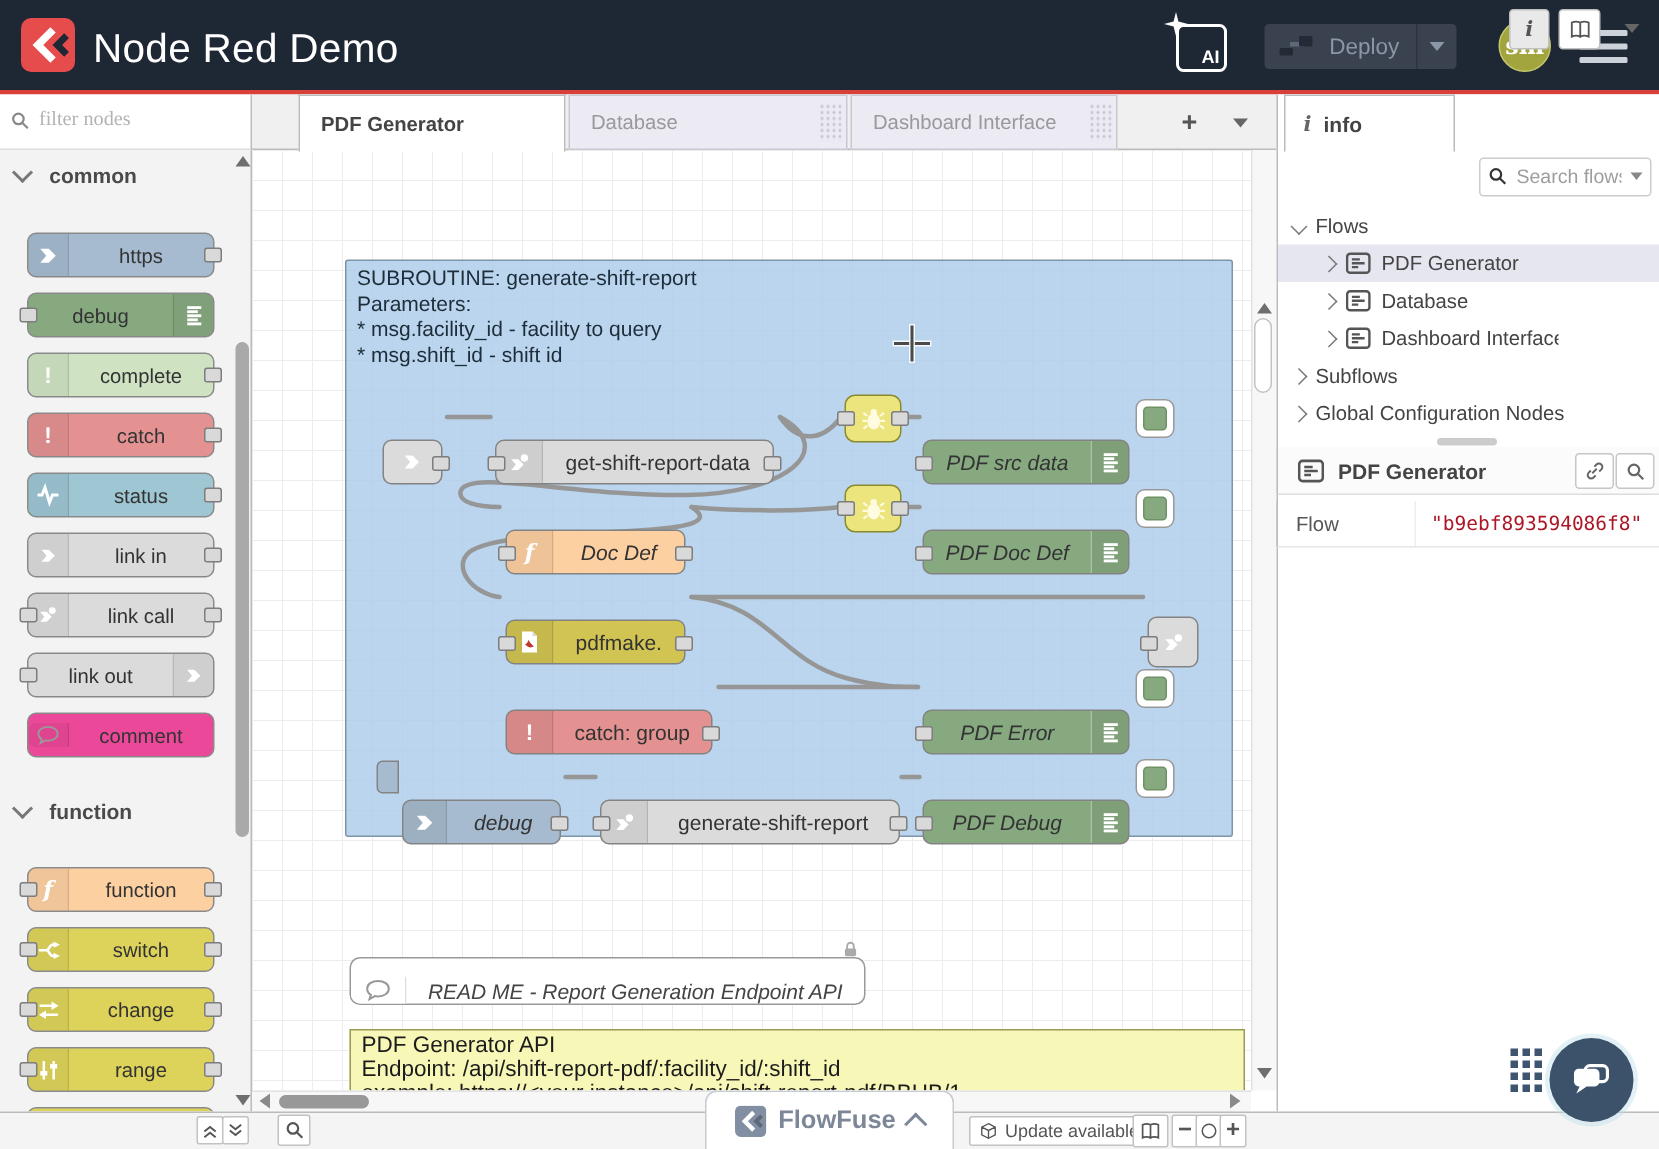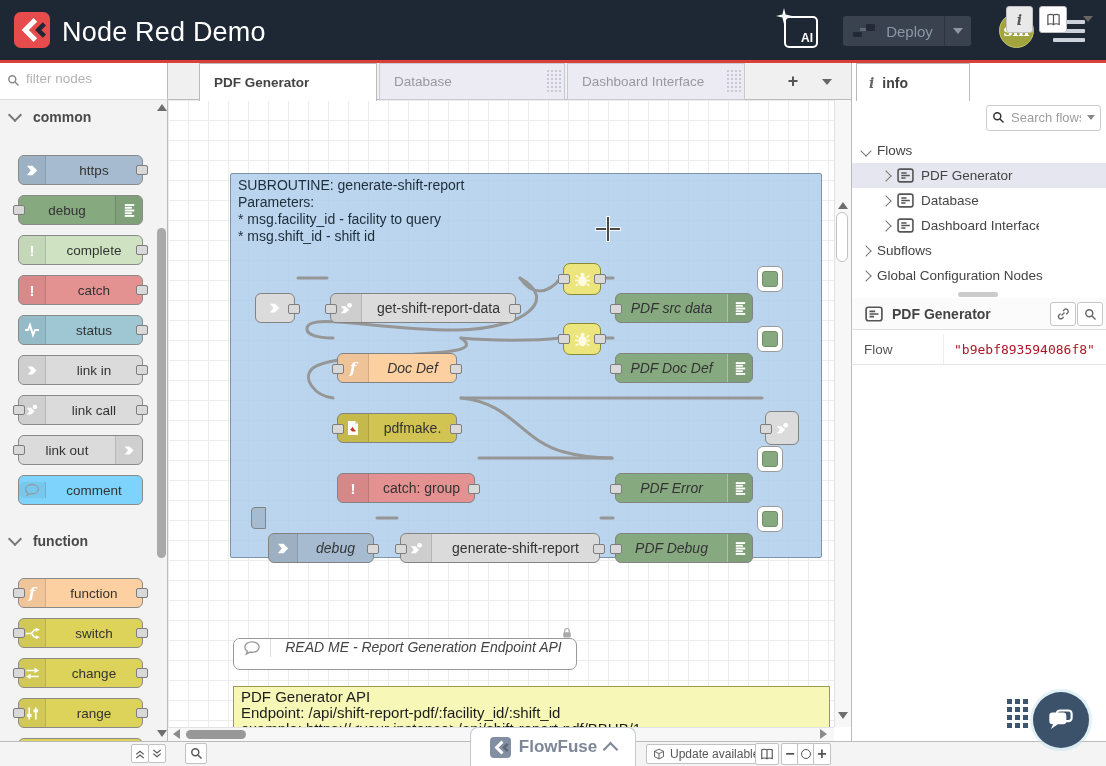--- a/index.html
+++ b/index.html
@@ -28,40 +28,40 @@
   .caret-dn{width:0;height:0;border-left:5px solid transparent;border-right:5px solid transparent;border-top:6px solid #8b96a6;}
   #avatar{left:999px;top:13px;width:35px;height:35px;border-radius:50%;background:#a2a53e;border:1px solid #c3c66c;
           display:flex;align-items:center;justify-content:center;color:#fff;
           font-family:"DejaVu Serif",serif;font-weight:bold;font-size:16px;}
   #burger{left:1053px;top:20px;width:32px;height:22px;display:flex;flex-direction:column;justify-content:space-between;}
   #burger i{display:block;height:4px;background:#ccd2da;border-radius:1px;}
 
   
   #filter-row{left:0;top:63px;width:168px;height:37px;background:#fff;border-bottom:1px solid #ddd;border-right:1px solid #bbb;}
   #filter-row input{position:absolute;left:24px;top:7px;width:130px;border:none;outline:none;font-size:13.5px;color:#555;
-                    font-family:Liberation Sans, sans-serif;background:transparent;}
+                    font-family:Liberation Serif, serif;background:transparent;}
   #filter-row input::placeholder{color:#b3b3b3;}
   #filter-row .mag{position:absolute;left:7px;top:11px;width:13px;height:13px;color:#888;}
   #palette{left:0;top:100px;width:168px;height:641px;background:#f3f3f3;border-right:1px solid #bbb;overflow:hidden;}
   .psec{position:absolute;left:10px;font-size:14px;font-weight:bold;color:#4a4a4a;}
   .psec .chev{display:inline-block;width:8px;height:8px;border-left:2px solid #777;border-bottom:2px solid #777;
               transform:rotate(-45deg);margin-right:9px;vertical-align:2px;}
   .pnode{position:absolute;left:18px;width:123px;height:28px;border:1px solid #8a8a8a;border-radius:6px;
          display:flex;align-items:stretch;font-size:13.5px;color:#333;}
   .pnode .istrip{width:26px;display:flex;align-items:center;justify-content:center;color:#fff;
                  background:rgba(0,0,0,0.05);border-right:1px solid rgba(0,0,0,0.12);border-radius:5px 0 0 5px;}
   .pnode .istrip.r{border-right:none;border-left:1px solid rgba(0,0,0,0.12);border-radius:0 5px 5px 0;}
   .pnode .plbl{flex:1;display:flex;align-items:center;justify-content:center;white-space:nowrap;}
   .port{position:absolute;width:10px;height:8px;background:#d9d9d9;border:1px solid #7d7d7d;border-radius:2px;}
   .pnode .port{top:9px;} .pnode .port.in{left:-6px;} .pnode .port.out{right:-6px;}
   .bang{color:#fff;font-weight:bold;font-size:15px;}
   .fchar{color:#fff;font-family:"DejaVu Serif",serif;font-style:italic;font-weight:bold;font-size:15px;}
   .c-inject{background:#a6bbcf;} .c-debug{background:#87a980;} .c-complete{background:#cfe3c3;}
   .c-catch{background:#e49191;} .c-status{background:#9ec6d3;} .c-link{background:#dbdbdb;}
-  .c-comment{background:#7dd3fc;align-items:center;} .c-function{background:#fdd0a2;} .c-yellow{background:#ddd35a;}
+  .c-comment{background:#ec4899;align-items:center;} .c-function{background:#fdd0a2;} .c-yellow{background:#ddd35a;}
   .c-pdf{background:#d2c452;}
   #pal-scroll{left:157px;top:128px;width:9px;height:330px;background:#a9a9a9;border-radius:5px;}
   .tri-up{width:0;height:0;border-left:5px solid transparent;border-right:5px solid transparent;border-bottom:7px solid #6e6e6e;}
   .tri-dn{width:0;height:0;border-left:5px solid transparent;border-right:5px solid transparent;border-top:7px solid #6e6e6e;}
   .tri-lf{width:0;height:0;border-top:5px solid transparent;border-bottom:5px solid transparent;border-right:7px solid #8a8a8a;}
   .tri-rt{width:0;height:0;border-top:5px solid transparent;border-bottom:5px solid transparent;border-left:7px solid #8a8a8a;}
 
   
   #tabbar{left:168px;top:63px;width:683px;height:37px;background:#f0f0f0;border-bottom:1px solid #bbb;}
   .tab{position:absolute;top:0;height:37px;display:flex;align-items:center;padding-left:14px;font-size:13.5px;
@@ -89,21 +89,21 @@
   .node .nlbl{flex:1;display:flex;align-items:center;justify-content:center;white-space:nowrap;padding:0 8px;}
   .node .port{top:10px;} .node .port.in{left:-6px;} .node .port.out{right:-6px;}
   .it{font-style:italic;}
   .toggle{position:absolute;width:24px;height:24px;background:#fff;border:1px solid #999;border-radius:6px;}
   .toggle i{position:absolute;left:4px;top:4px;width:14px;height:14px;background:#87a980;border:1px solid #6f9166;border-radius:3px;}
   .bugnode{position:absolute;width:36px;height:30px;background:#ece47d;border:1px solid #8a8a2f;border-radius:7px;
            display:flex;align-items:center;justify-content:center;color:#fffbe0;}
   .bugnode .port{top:10px;} .bugnode .port.in{left:-6px;} .bugnode .port.out{right:-6px;}
   #inj-btn{left:83px;top:407px;width:15px;height:22px;background:#a6bbcf;border:1px solid #838383;border-radius:4px 0 0 4px;}
   #comment-node{left:65px;top:538px;width:344px;height:32px;background:#fff;border:1px solid #999;border-radius:7px;
-                display:flex;align-items:flex-start;font-size:14px;color:#444;}
+                display:flex;align-items:flex-end;font-size:14px;color:#444;}
   #comment-node .istrip{width:36px;color:#999;background:#fff;border-right:1px solid #ddd;border-radius:6px 0 0 6px;
                 display:flex;align-items:center;justify-content:center;}
   #comment-node .nlbl{flex:1;display:flex;align-items:center;justify-content:center;font-style:italic;}
   #lock{left:393px;top:527px;width:12px;height:12px;color:#aaa;}
   #sticky{left:65px;top:586px;width:597px;height:46px;background:#f7f7b8;border:1px solid #9a9a57;
           padding:2px 7px;font-size:15px;line-height:16px;color:#1c1c1c;overflow:hidden;}
   #crosshair{left:428px;top:117px;width:24px;height:24px;}
   #crosshair:before{content:"";position:absolute;left:0;top:11px;width:24px;height:2px;background:#4a4a4a;box-shadow:0 0 0 1px rgba(255,255,255,.85);}
   #crosshair:after{content:"";position:absolute;left:11px;top:0;width:2px;height:24px;background:#4a4a4a;box-shadow:0 0 0 1px rgba(255,255,255,.85);}
   

